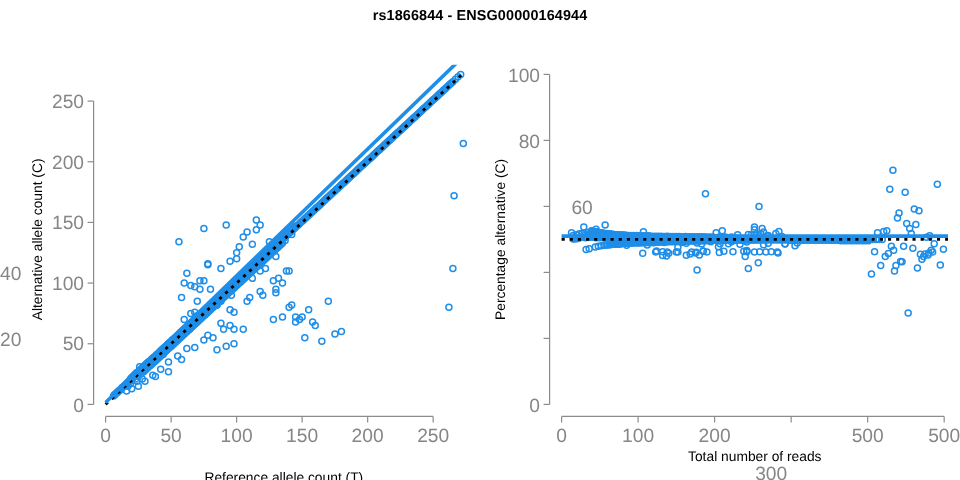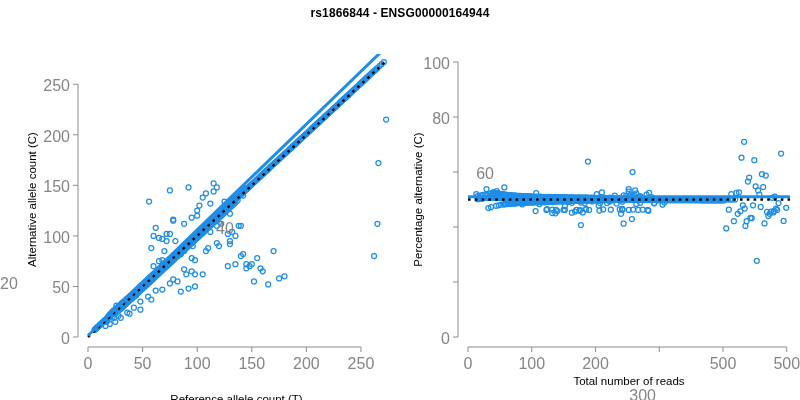--- a/index.html
+++ b/index.html
@@ -1433,21 +1433,21 @@
     <div class="ticklab" style="left: 58px; top: 355px; width: 60px; text-align: center;">0</div>
     <div class="ticklab" style="left: 112.596px; top: 355px; width: 60px; text-align: center;">50</div>
     <div class="ticklab" style="left: 167.191px; top: 355px; width: 60px; text-align: center;">100</div>
     <div class="ticklab" style="left: 221.787px; top: 355px; width: 60px; text-align: center;">150</div>
     <div class="ticklab" style="left: 276.382px; top: 355px; width: 60px; text-align: center;">200</div>
     <div class="ticklab" style="left: 330.978px; top: 355px; width: 60px; text-align: center;">250</div>
     <div class="axlabel" style="left: 88px; width: 297px; top: 393px;">Reference allele count (T)</div>
     <div class="axlabel vert" style="left: 26px; top: 337px; width: 275px;">Alternative allele count (C)</div>
     <div class="ticklab" style="left: 0px; top: 330px; width: 450px; text-align: right;">0</div>
     <div class="ticklab" style="left: 0px; top: 275px; width: 368px; text-align: left;">20</div>
-    <div class="ticklab" style="left: 0px; top: 220px; width: 450px; text-align: center;">40</div>
+    <div class="ticklab" style="left: 0px; top: 220px; width: 450px; text-align: left;">40</div>
     <div class="ticklab" style="left: 0px; top: 165px; width: 450px; text-align: right; margin-left: 44px;">60</div>
     <div class="ticklab" style="left: 0px; top: 110px; width: 450px; text-align: right;">80</div>
     <div class="ticklab" style="left: 0px; top: 55px; width: 450px; text-align: right;">100</div>
     <div class="ticklab" style="left: 438px; top: 355px; width: 60px; text-align: center;">0</div>
     <div class="ticklab" style="left: 501.762px; top: 355px; width: 60px; text-align: center;">100</div>
     <div class="ticklab" style="left: 565.525px; top: 355px; width: 60px; text-align: center;">200</div>
     <div class="ticklab" style="left: 629.287px; top: 355px; width: 60px; text-align: left; margin-top: 32px;">300</div>
     <div class="ticklab" style="left: 693.05px; top: 355px; width: 60px; text-align: center;">500</div>
     <div class="ticklab" style="left: 756.812px; top: 355px; width: 60px; text-align: center;">500</div>
     <div class="axlabel" style="left: 468px; width: 322px; top: 375px; text-align: center;">Total number of reads</div>

